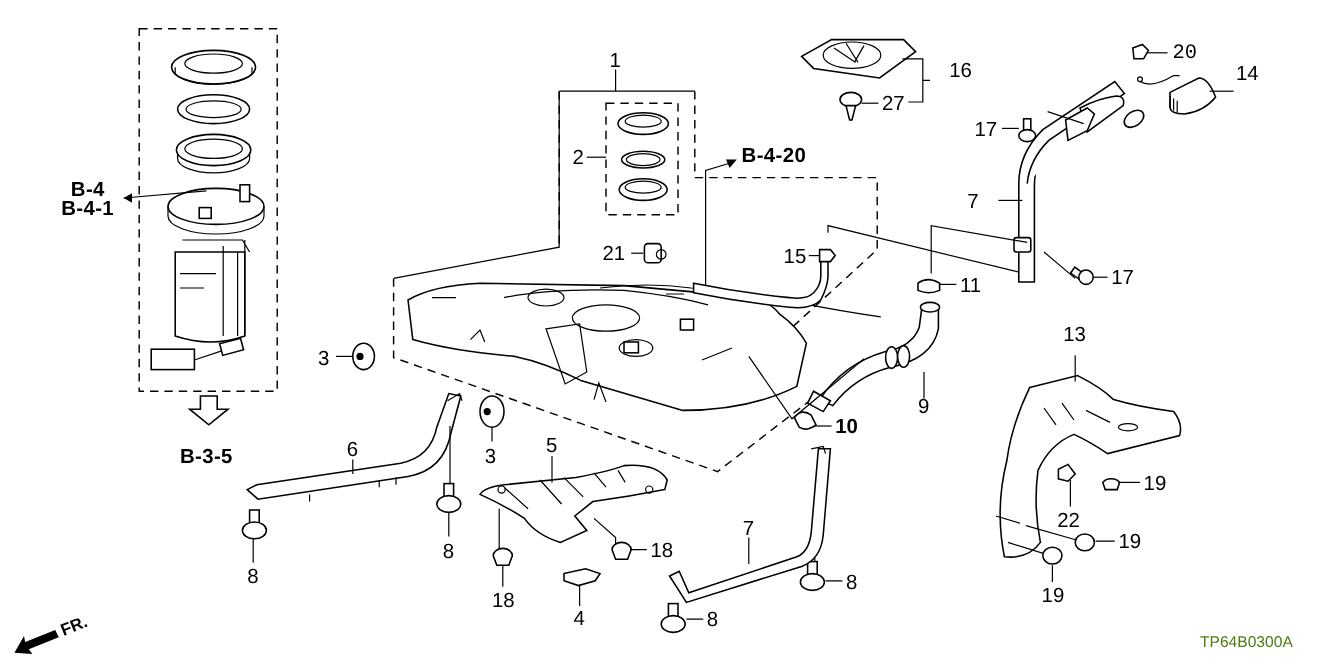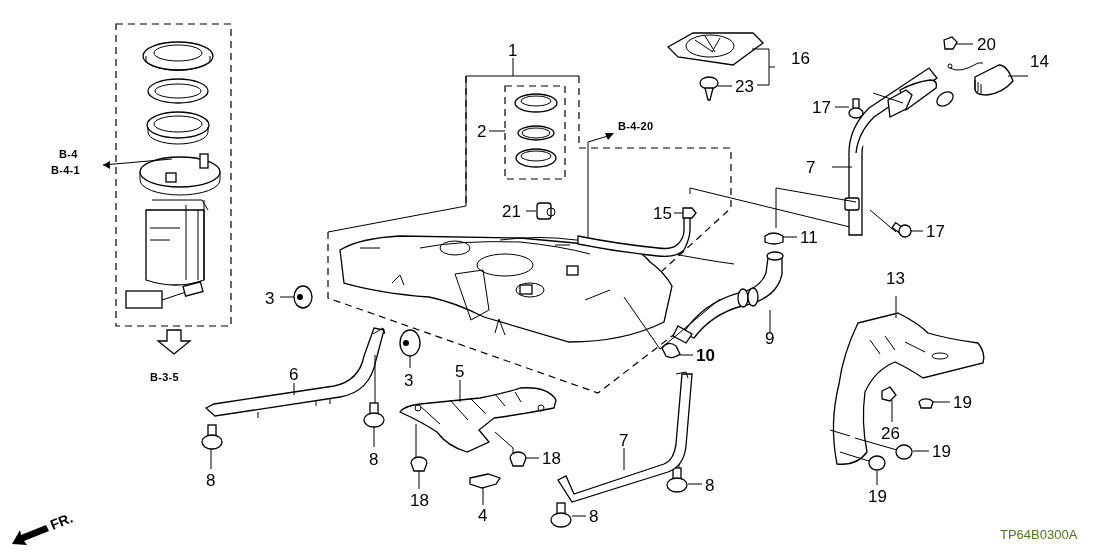--- a/index.html
+++ b/index.html
@@ -1,19 +1,19 @@
 <!DOCTYPE html>
 <html><head>
 <meta charset="utf-8">
 <style>
   html, body { margin:0; padding:0; background:#ffffff; }
   body { width:1108px; height:553px; position:relative; overflow:hidden; font-family:"Liberation Sans", sans-serif; }
   svg#diagram { position:absolute; left:0; top:0; width:1108px; height:553px; }
   .lbl { position:absolute; font-family:"Liberation Sans", sans-serif; font-size:17px; color:#000; line-height:1; white-space:nowrap; }
-  .ref { position:absolute; font-family:"Liberation Sans", sans-serif; font-weight:bold; font-size:11px; color:#000; line-height:1.05; white-space:nowrap; letter-spacing:0.3px; }
+  .ref { position:absolute; font-family:"Liberation Sans", sans-serif; font-weight:bold; font-size:17px; color:#000; line-height:1.05; white-space:nowrap; letter-spacing:0.3px; }
   .code { position:absolute; font-family:"Liberation Sans", sans-serif; font-size:13px; color:#4d7c0f; white-space:nowrap; }
   .fr { position:absolute; font-family:"Liberation Sans", sans-serif; font-weight:bold; font-size:14px; color:#000; transform:rotate(-22deg); transform-origin:left top; }
   .part { fill:#fff; stroke:#000; stroke-width:1.3; }
   .thin { fill:none; stroke:#000; stroke-width:1; }
   .dash { fill:none; stroke:#000; stroke-width:1.2; stroke-dasharray:7 5; }
   .lead { fill:none; stroke:#000; stroke-width:1; }
 </style>
 </head>
 <body>
 
@@ -261,19 +261,19 @@
 <div class="lbl" style="left:1030px;top:53px;">14</div>
 <div class="lbl" style="left:653px;top:205px;">15</div>
 <div class="lbl" style="left:791px;top:50px;">16</div>
 <div class="lbl" style="left:812px;top:99px;">17</div>
 <div class="lbl" style="left:926px;top:223px;">17</div>
 <div class="lbl" style="left:410px;top:492px;">18</div>
 <div class="lbl" style="left:542px;top:450px;">18</div>
 <div class="lbl" style="left:953px;top:394px;">19</div>
 <div class="lbl" style="left:932px;top:443px;">19</div>
 <div class="lbl" style="left:868px;top:488px;">19</div>
-<div class="lbl" style="left:977px;top:36px;">20</div>
+<div class="lbl" style="left:977px;top:36px;font-family:Liberation Mono, monospace;">20</div>
 <div class="lbl" style="left:502px;top:203px;">21</div>
-<div class="lbl" style="left:881px;top:425px;">26</div>
-<div class="lbl" style="left:735px;top:78px;">23</div>
+<div class="lbl" style="left:881px;top:425px;">22</div>
+<div class="lbl" style="left:735px;top:78px;">27</div>
 
 <div class="fr" style="left:48px;top:518px;">FR.</div>
 <div class="code" style="left:1000px;top:527px;">TP64B0300A</div>
 
 </body></html>

